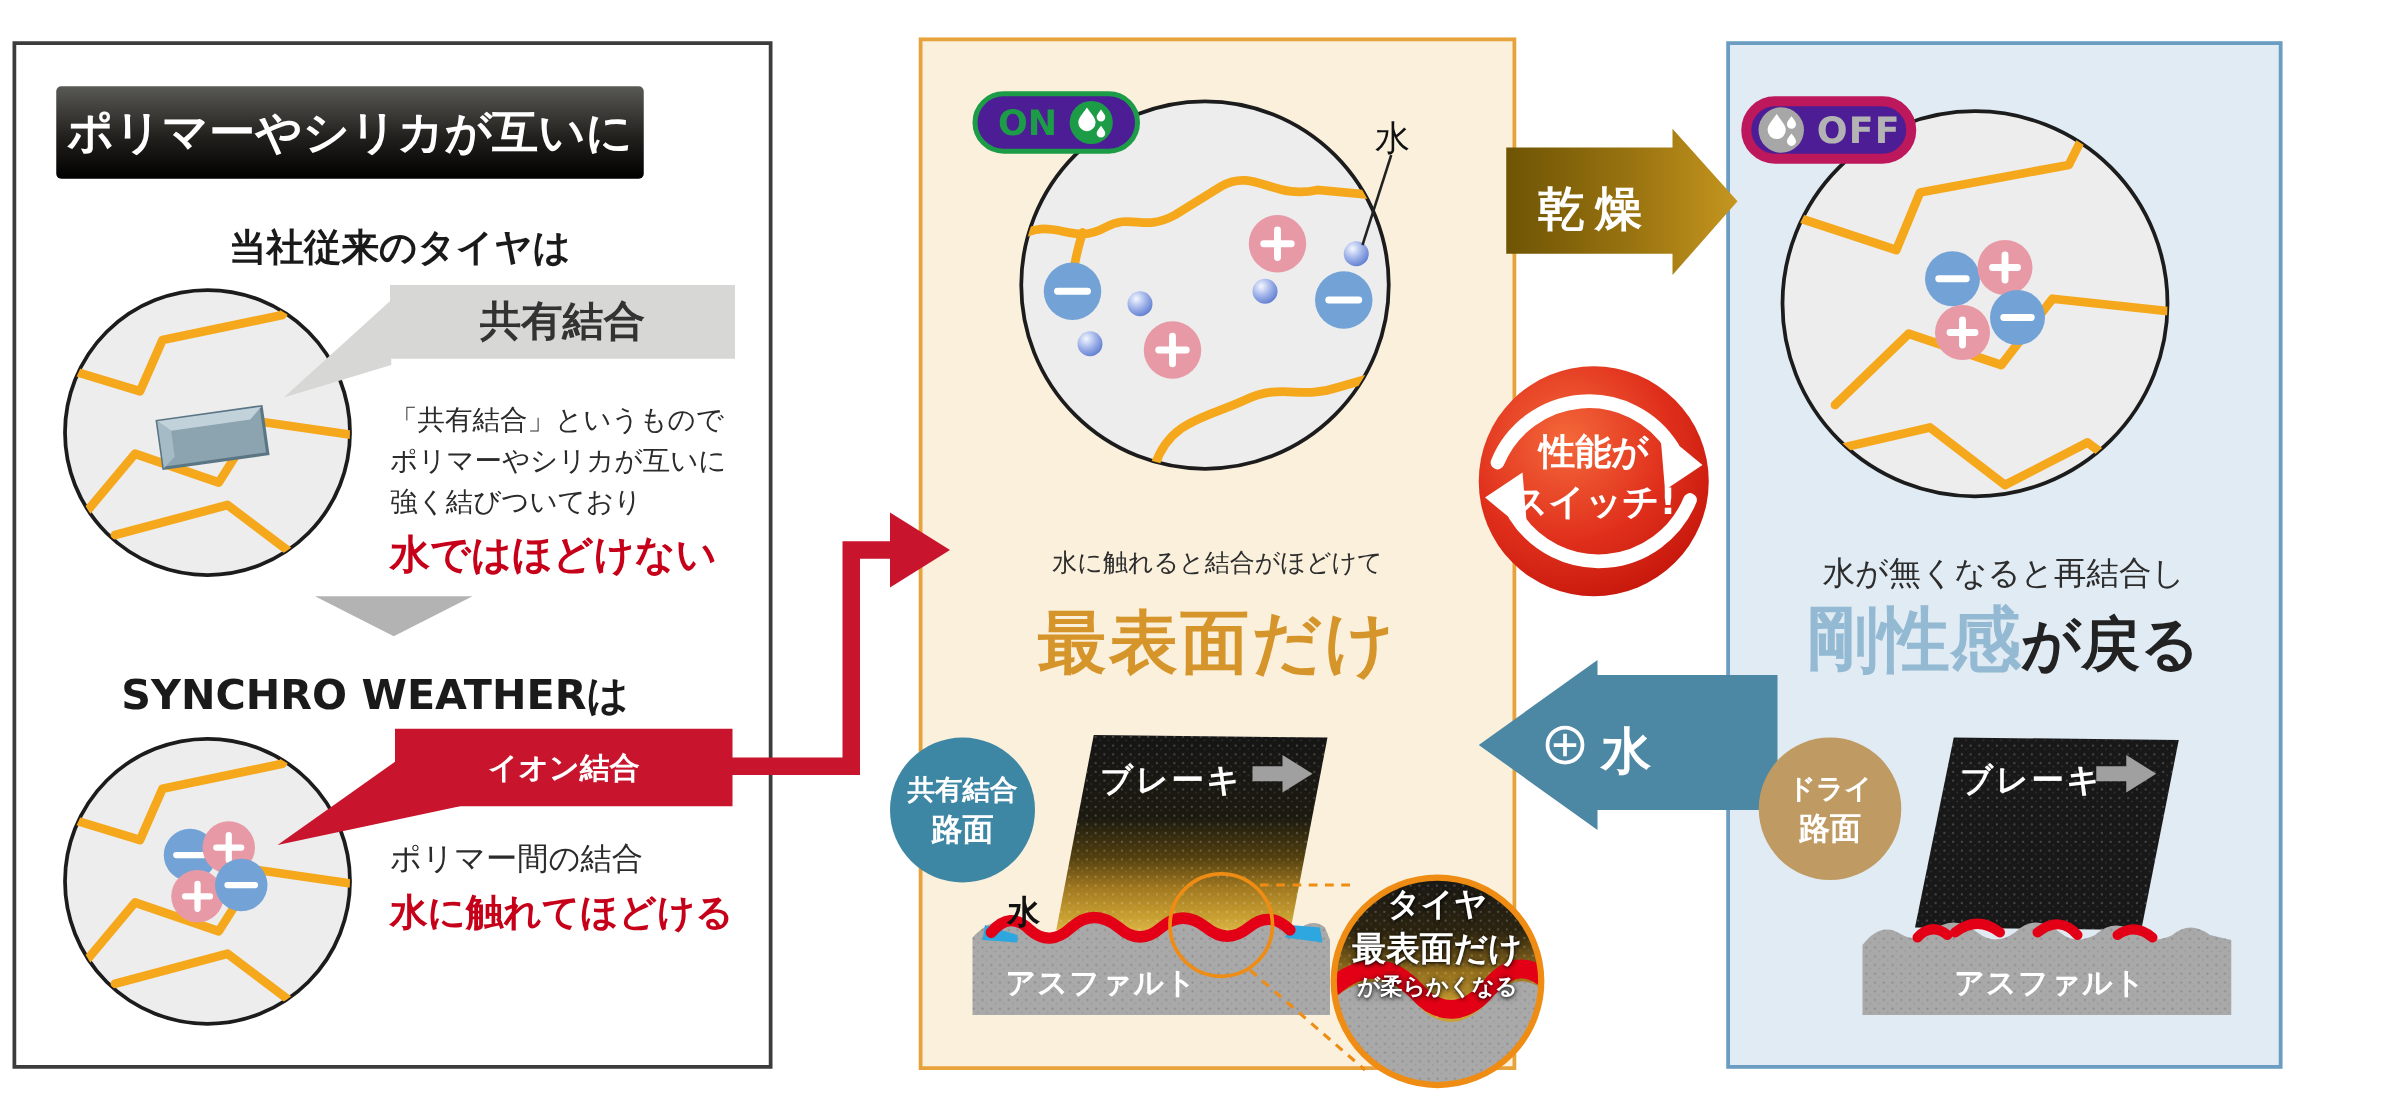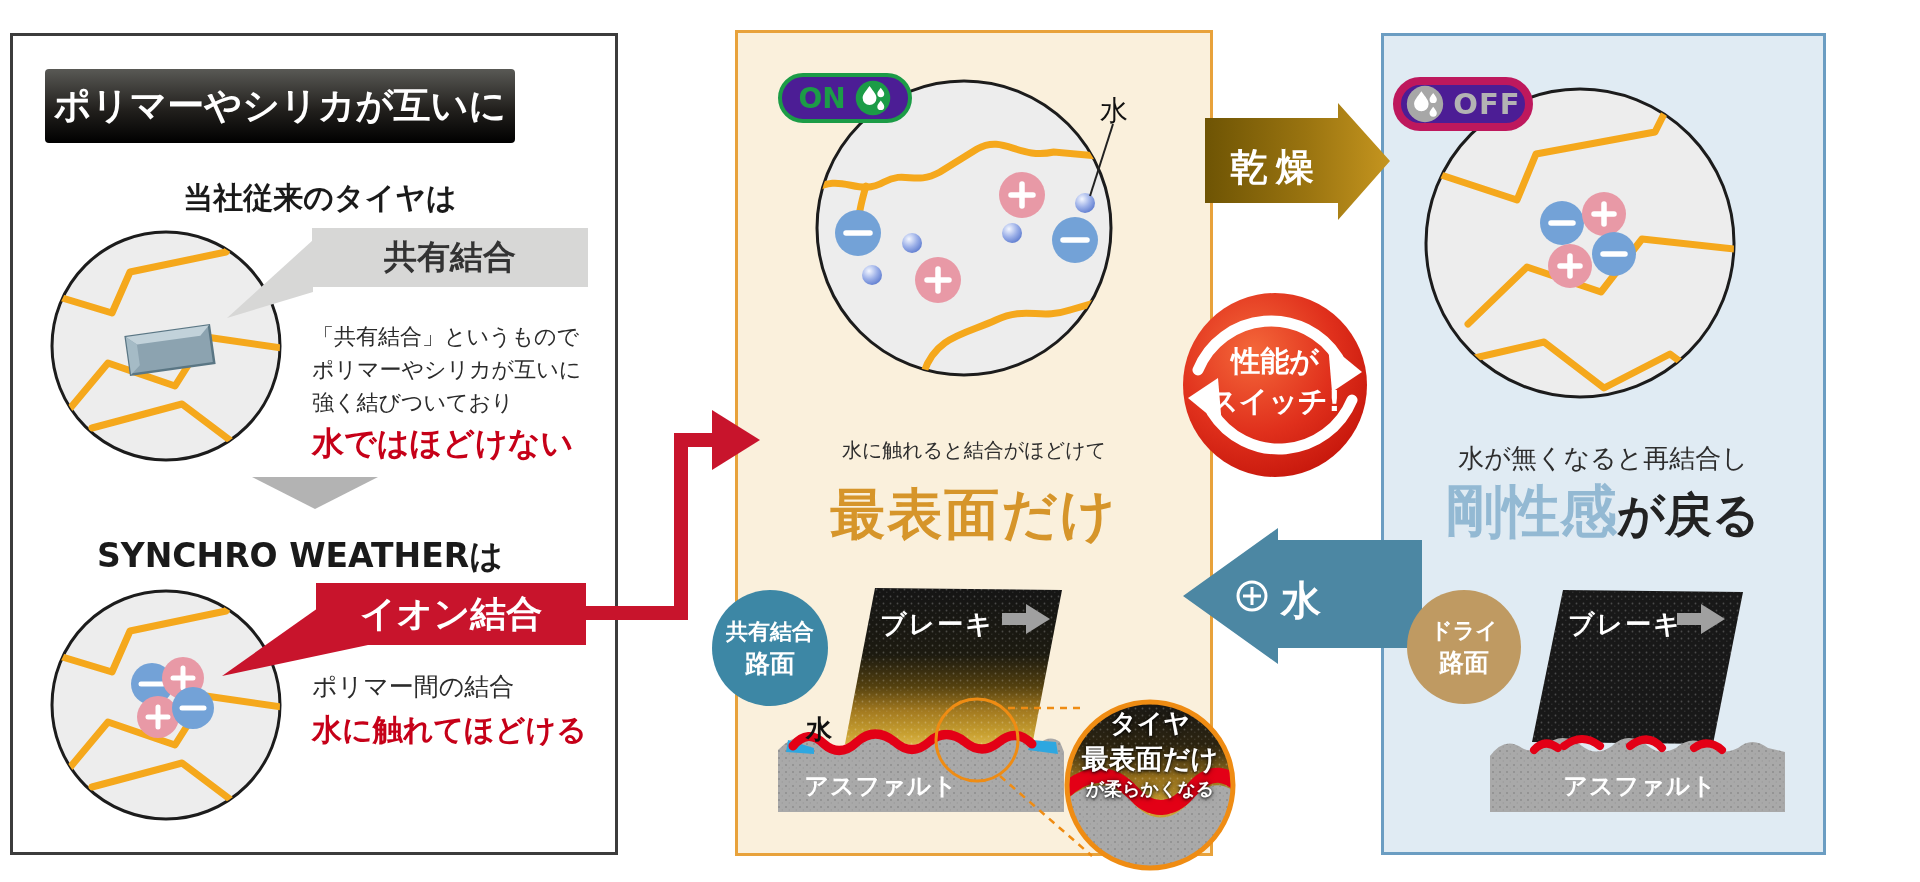--- a/index.html
+++ b/index.html
@@ -14,21 +14,21 @@
   .ctr{display:flex;align-items:center;justify-content:center;text-align:center;}
   .col{display:flex;flex-direction:column;align-items:center;justify-content:center;text-align:center;}
 
   #lp-title{left:45px;top:69px;width:470px;height:74px;color:#fff;font-size:37px;font-weight:bold;
             background:linear-gradient(180deg,#595955 0%,#22201d 55%,#000 100%);border-radius:4px;}
   #lp-h1{left:140px;top:178px;width:360px;font-size:30px;font-weight:bold;color:#1a1a1a;}
   #callout1{left:312px;top:228px;width:276px;height:59px;background:#d7d7d6;font-size:33px;font-weight:bold;color:#333;}
   #lp-desc{left:312px;top:320px;font-size:22px;line-height:33px;color:#2b2b2b;}
   #lp-warn1{left:312px;top:422px;font-size:32px;font-weight:bold;color:#c60018;}
   #lp-h2{left:90px;top:534px;width:420px;font-size:33px;font-weight:bold;color:#1a1a1a;}
-  #callout2{left:316px;top:583px;width:270px;height:62px;background:#c8142c;font-size:36px;font-weight:bold;color:#fff;}
+  #callout2{left:316px;top:583px;width:270px;height:62px;background:#c8142c;font-size:24px;font-weight:bold;color:#fff;}
   #lp-desc2{left:312px;top:670px;font-size:25px;color:#2b2b2b;}
   #lp-warn2{left:312px;top:710px;font-size:30px;font-weight:bold;color:#c60018;}
 
   .badge{position:absolute;z-index:3;display:flex;align-items:center;justify-content:center;gap:8px;
          background:#4c1d95;border-radius:30px;box-sizing:border-box;}
   #on-badge{left:778px;top:73px;width:134px;height:50px;border:4px solid #1c9c47;}
   #on-badge .badge-label{color:#1c9c47;font-size:28px;font-weight:bold;}
   #off-badge{left:1393px;top:77px;width:140px;height:54px;border:8px solid #be185d;}
   #off-badge .badge-label{color:#b3b3b3;font-size:29px;font-weight:bold;letter-spacing:1px;}
 

